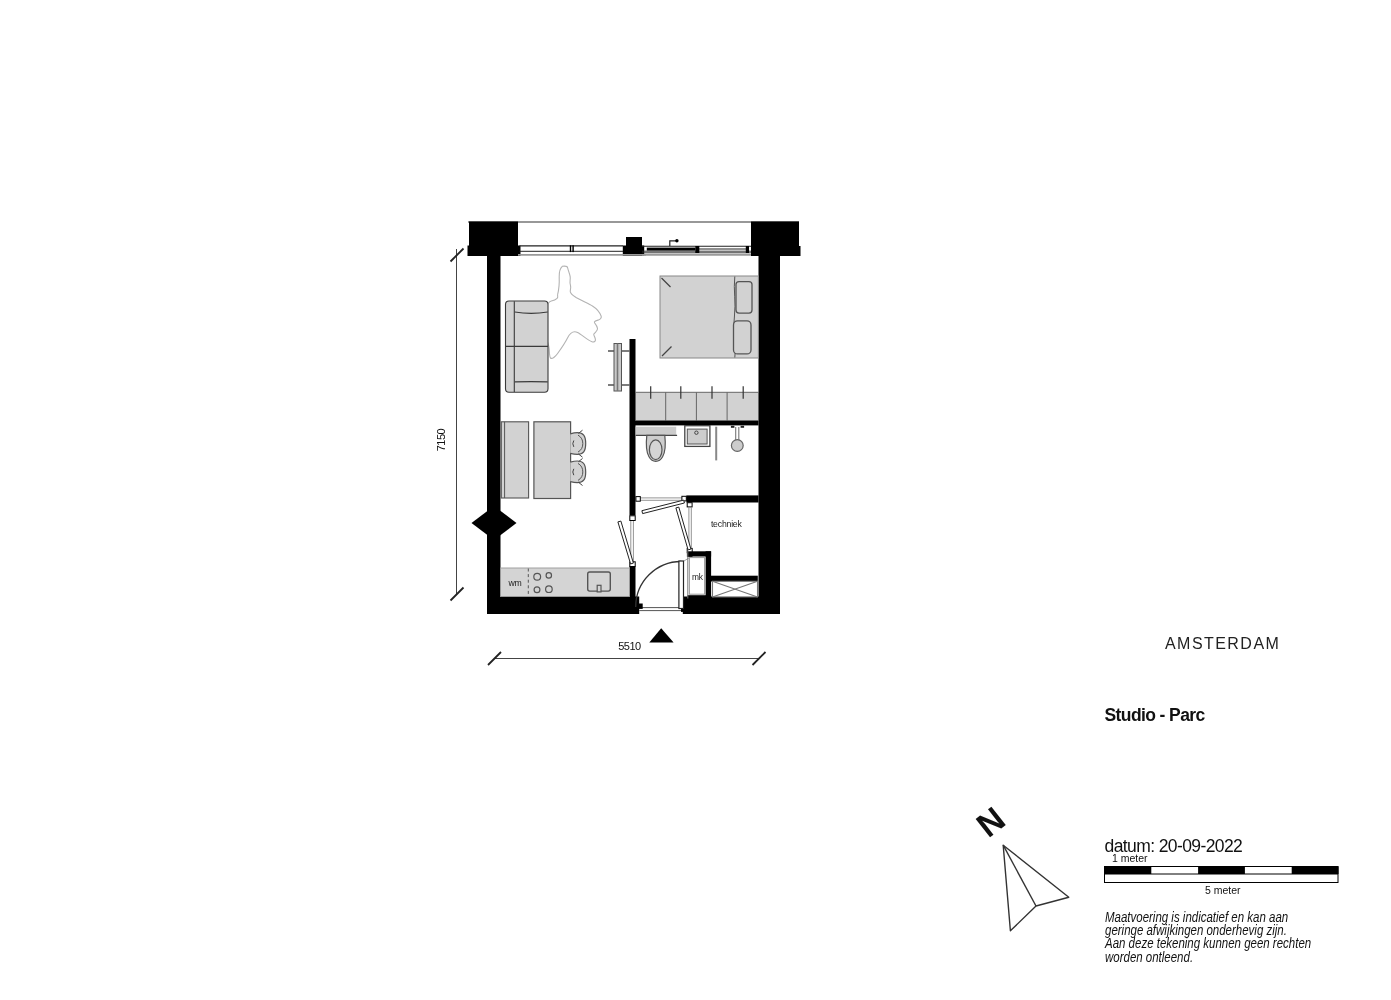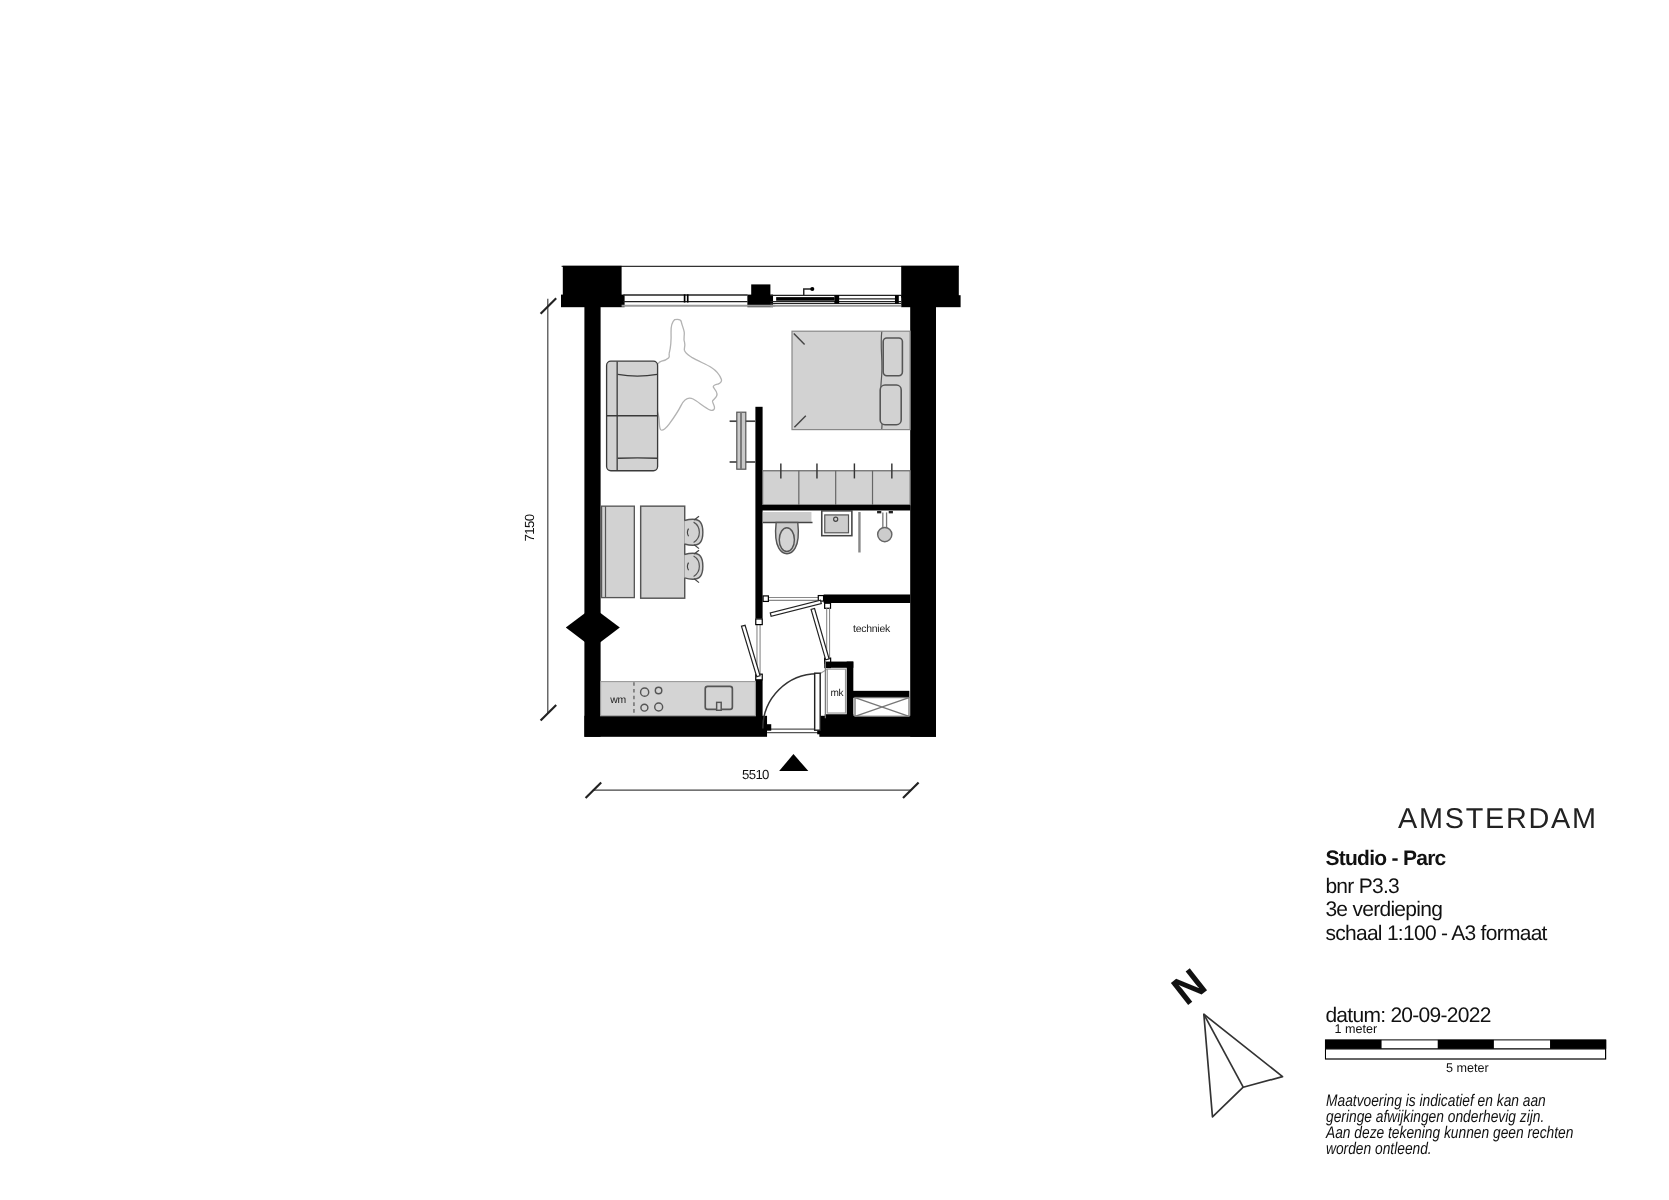--- a/index.html
+++ b/index.html
@@ -192,23 +192,22 @@
 
   <text x="508.5" y="585.5" font-size="8.7" letter-spacing="-0.2" fill="#222" font-family="Liberation Sans, sans-serif">wm</text>
   <text x="692" y="580" font-size="8.4" letter-spacing="-0.2" fill="#222" font-family="Liberation Sans, sans-serif">mk</text>
   <text x="710.9" y="526.5" font-size="8.7" letter-spacing="-0.2" fill="#222" font-family="Liberation Sans, sans-serif">techniek</text>
 
   <polygon points="1003.2,845.2 1010.4,930.8 1036,906 1068.8,897.2" fill="#fff" stroke="#333" stroke-width="1.4" stroke-linejoin="round"></polygon>
   <line x1="1003.2" y1="845.2" x2="1036" y2="906" stroke="#333" stroke-width="1.4"></line>
   <text x="993" y="833" font-size="34" font-weight="bold" fill="#111" text-anchor="middle" transform="rotate(-38 993 825)" font-family="Liberation Sans, sans-serif">N</text>
 </svg>
 
-<div class="abs" style="left:1165px;top:669px;font-size:24px;letter-spacing:1.45px;color:#222;">AMSTERDAM</div>
+<div class="abs" style="left:1165px;top:635px;font-size:16px;letter-spacing:1.45px;color:#222;">AMSTERDAM</div>
 <div class="abs" style="left:1104.5px;top:707.3px;font-size:17.5px;line-height:17.5px;font-weight:bold;letter-spacing:-0.6px;color:#111;text-align:center;">Studio - Parc</div>
-<div class="abs" style="left:1104.5px;top:728.5px;font-size:17.5px;letter-spacing:-0.6px;color:#111;line-height:19.7px;">bnr P3.3<br>3e verdieping<br>schaal 1:100 - A3 formaat</div>
 <div class="abs" style="left:1104.5px;top:817.3px;font-size:17.5px;line-height:17.5px;letter-spacing:-0.6px;color:#111;margin-top:21px;">datum: 20-09-2022</div>
 <div class="abs" style="left:1112px;top:853.4px;font-size:10.5px;line-height:10.5px;color:#111;">1 meter</div>
 <svg class="abs" style="left:1104px;top:866px" width="236" height="18" viewBox="0 0 236 18">
   <rect x="0.5" y="0.5" width="233.5" height="16" fill="#fff" stroke="#000" stroke-width="1"></rect>
   <rect x="0.5" y="0.5" width="46.8" height="7.5" fill="#000"></rect>
   <rect x="94.1" y="0.5" width="46.8" height="7.5" fill="#000"></rect>
   <rect x="187.7" y="0.5" width="46.8" height="7.5" fill="#000"></rect>
   <line x1="0.5" y1="8" x2="234" y2="8" stroke="#000" stroke-width="1"></line>
 </svg>
 <div class="abs" style="left:1205px;top:885.2px;font-size:10.5px;line-height:10.5px;color:#111;text-align:center;">5 meter</div>

